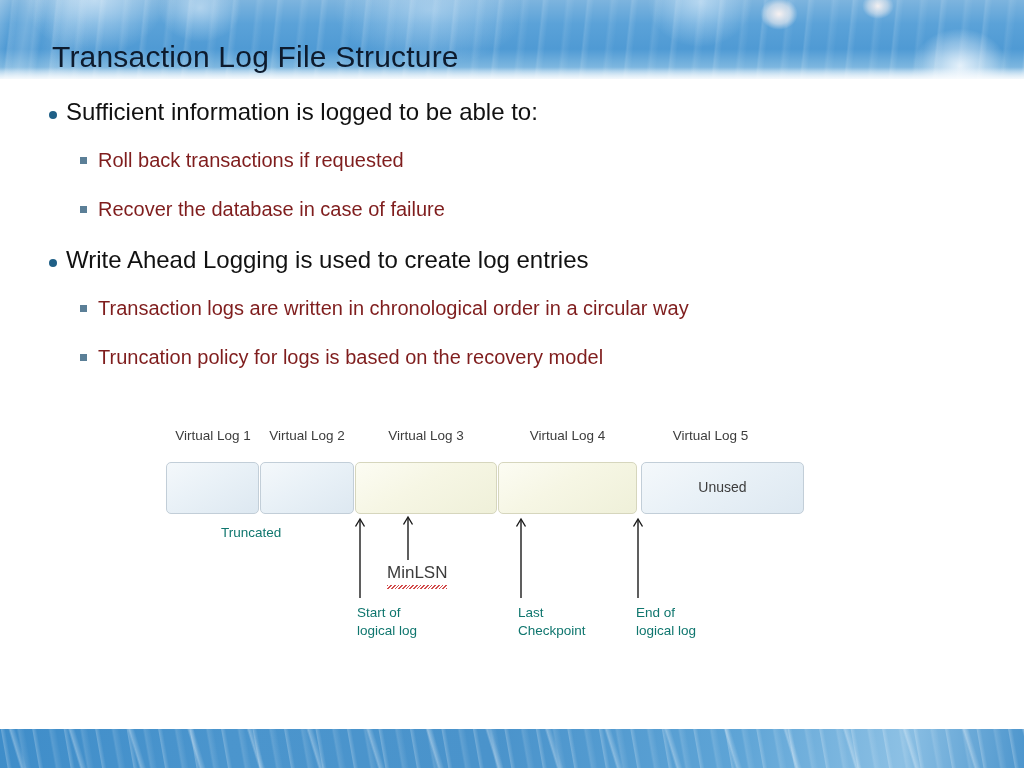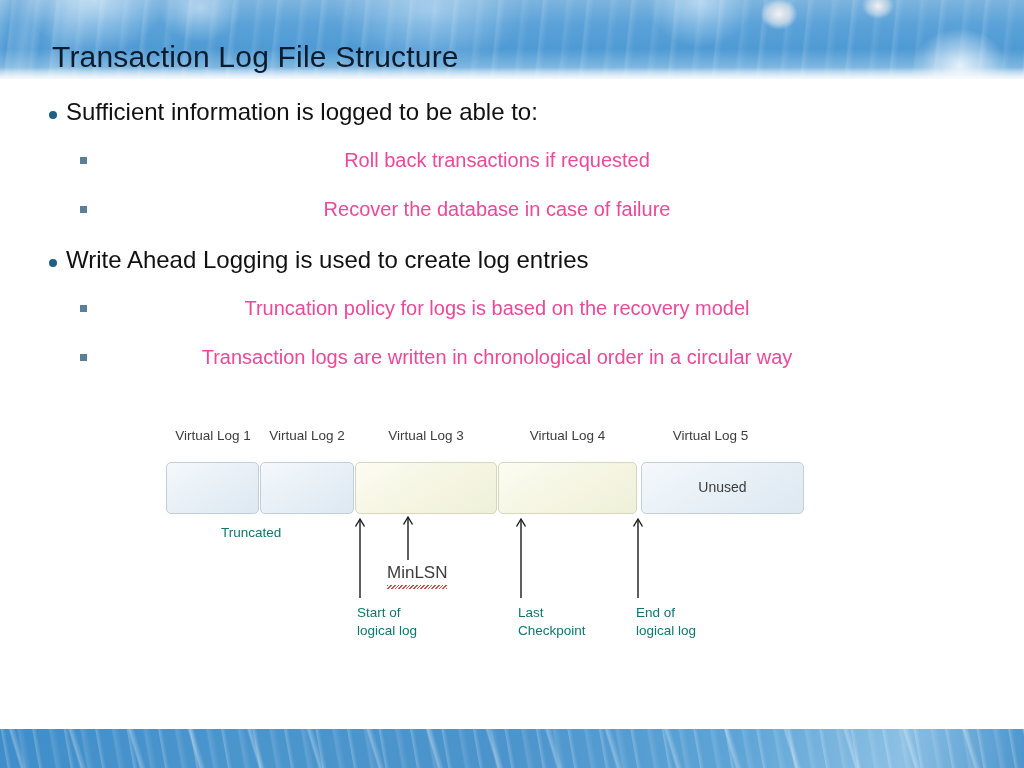--- a/index.html
+++ b/index.html
@@ -82,24 +82,23 @@
     position: absolute;
     left: 49px;
     top: 11px;
     width: 8px; height: 8px;
     border-radius: 50%;
     background: #1f5f86;
   }
   .bullet-l2 {
     padding-left: 98px;
     font-size: 20px;
-    color: #ec4899;
+    color: #7f1d1d;
     line-height: 1.0;
     height: 49px;
-    text-align: center;
   }
   .bullet-l2 .mark {
     position: absolute;
     left: 80px;
     top: 7px;
     width: 7px; height: 7px;
     background: #5b7f97;
   }
   .bullet-text { display: inline-block; vertical-align: top; }
 
@@ -226,26 +225,26 @@
     <span class="bullet-text">Recover the database in case of failure</span>
   </div>
 
   <div class="bullet-row bullet-l1">
     <span class="mark"></span>
     <span class="bullet-text">Write Ahead Logging is used to create log entries</span>
   </div>
 
   <div class="bullet-row bullet-l2">
     <span class="mark"></span>
+    <span class="bullet-text">Transaction logs are written in chronological order in a circular way</span>
+  </div>
+
+  <div class="bullet-row bullet-l2">
+    <span class="mark"></span>
     <span class="bullet-text">Truncation policy for logs is based on the recovery model</span>
-  </div>
-
-  <div class="bullet-row bullet-l2">
-    <span class="mark"></span>
-    <span class="bullet-text">Transaction logs are written in chronological order in a circular way</span>
   </div>
 
 </div>
 
 <div id="log-diagram">
 
   <div class="vlog-label" style="left:167px;width:92px;text-align:center;">Virtual Log 1</div>
   <div class="vlog-label" style="left:261px;width:92px;text-align:center;">Virtual Log 2</div>
   <div class="vlog-label" style="left:356px;width:140px;text-align:center;">Virtual Log 3</div>
   <div class="vlog-label" style="left:499px;width:137px;text-align:center;">Virtual Log 4</div>

